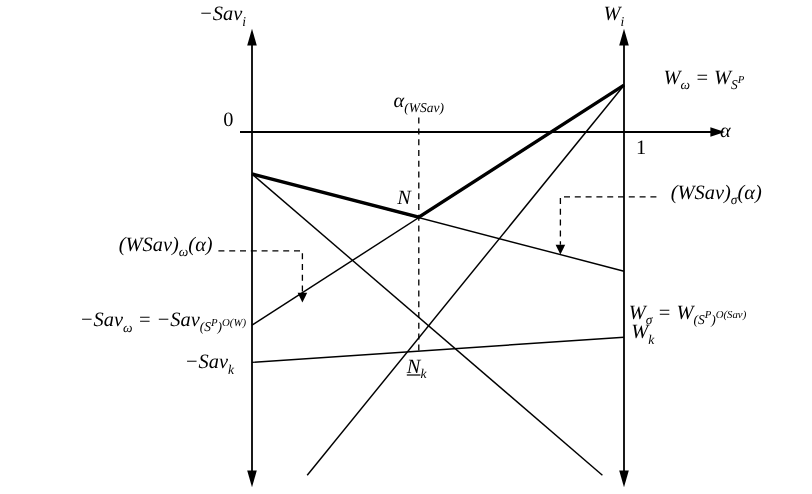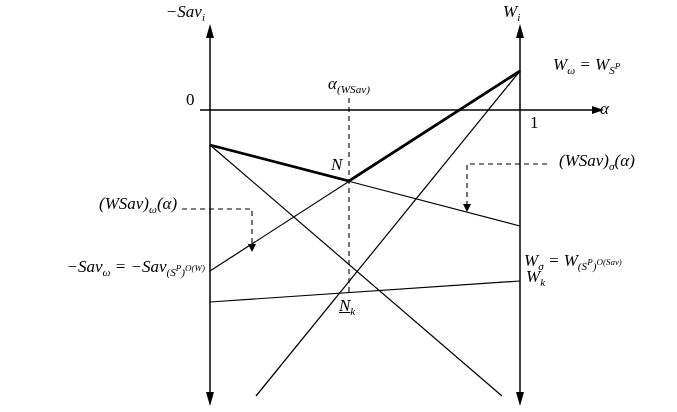--- a/index.html
+++ b/index.html
@@ -65,19 +65,20 @@
   <div class="label" style="left:600px;top:99px;">α</div>
   <div class="label plain" style="left:186px;top:90px;">0</div>
   <div class="label plain" style="left:530px;top:113px;">1</div>
 
   <div class="label ca" style="left:299px;top:74px;width:100px;">α<sub>(WSav)</sub></div>
   <div class="label" style="left:331px;top:155px;">N</div>
   <div class="label" style="left:339px;top:296px;text-decoration:underline;">N<sub>k</sub></div>
 
   <div class="label" style="left:78px;top:194px;margin-left:21px;">(WSav)<sub>ω</sub>(α)</div>
   <div class="label ra" style="left:2px;top:257px;width:203px;">−Sav<sub>ω</sub> = −Sav<sub>(S<sup>P</sup>)<sup>O(W)</sup></sub></div>
+  <div class="label ra" style="left:90px;top:292px;width:105px;">−Sav<sub>k</sub></div>
 
   <div class="label" style="left:553px;top:55px;">W<sub>ω</sub> = W<sub>S<sup>P</sup></sub></div>
   <div class="label" style="left:559px;top:151px;">(WSav)<sub>σ</sub>(α)</div>
   <div class="label" style="left:524px;top:214px;margin-top:37px;">W<sub>σ</sub> = W<sub>(S<sup>P</sup>)<sup>O(Sav)</sup></sub></div>
   <div class="label" style="left:526px;top:267px;">W<sub>k</sub></div>
 
 </div>
 
 </body></html>

